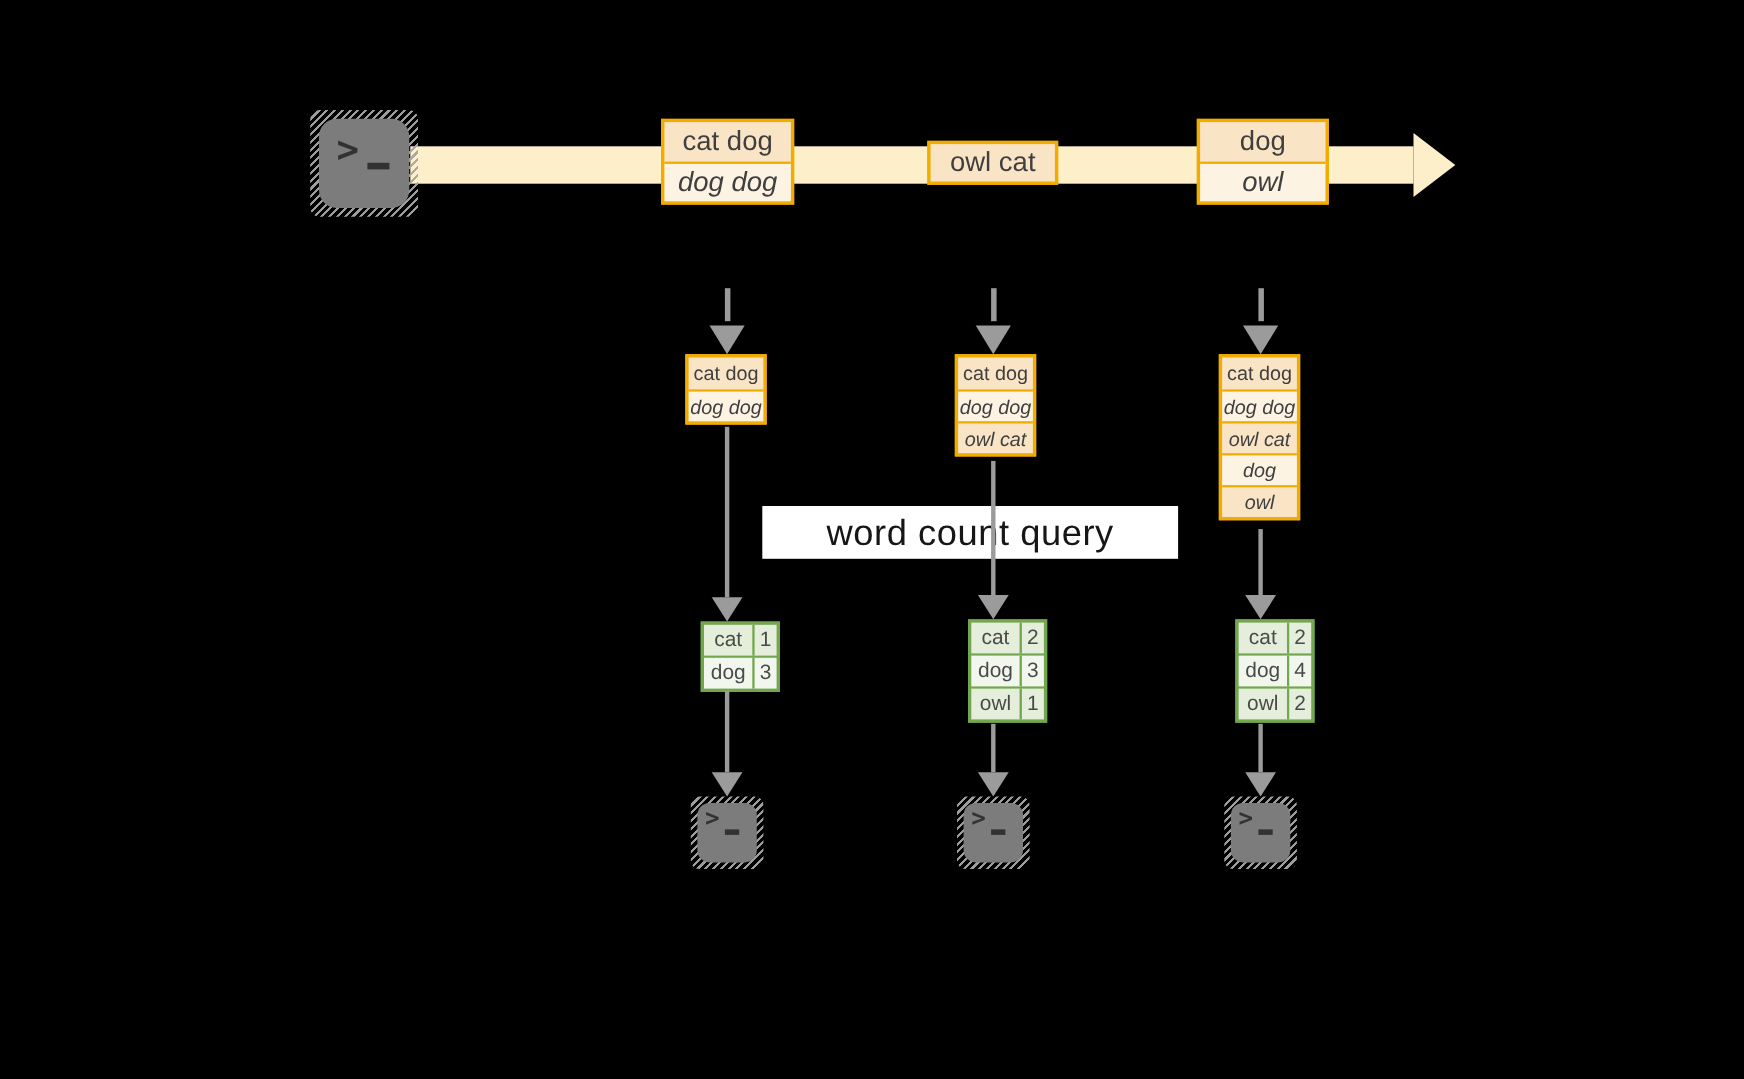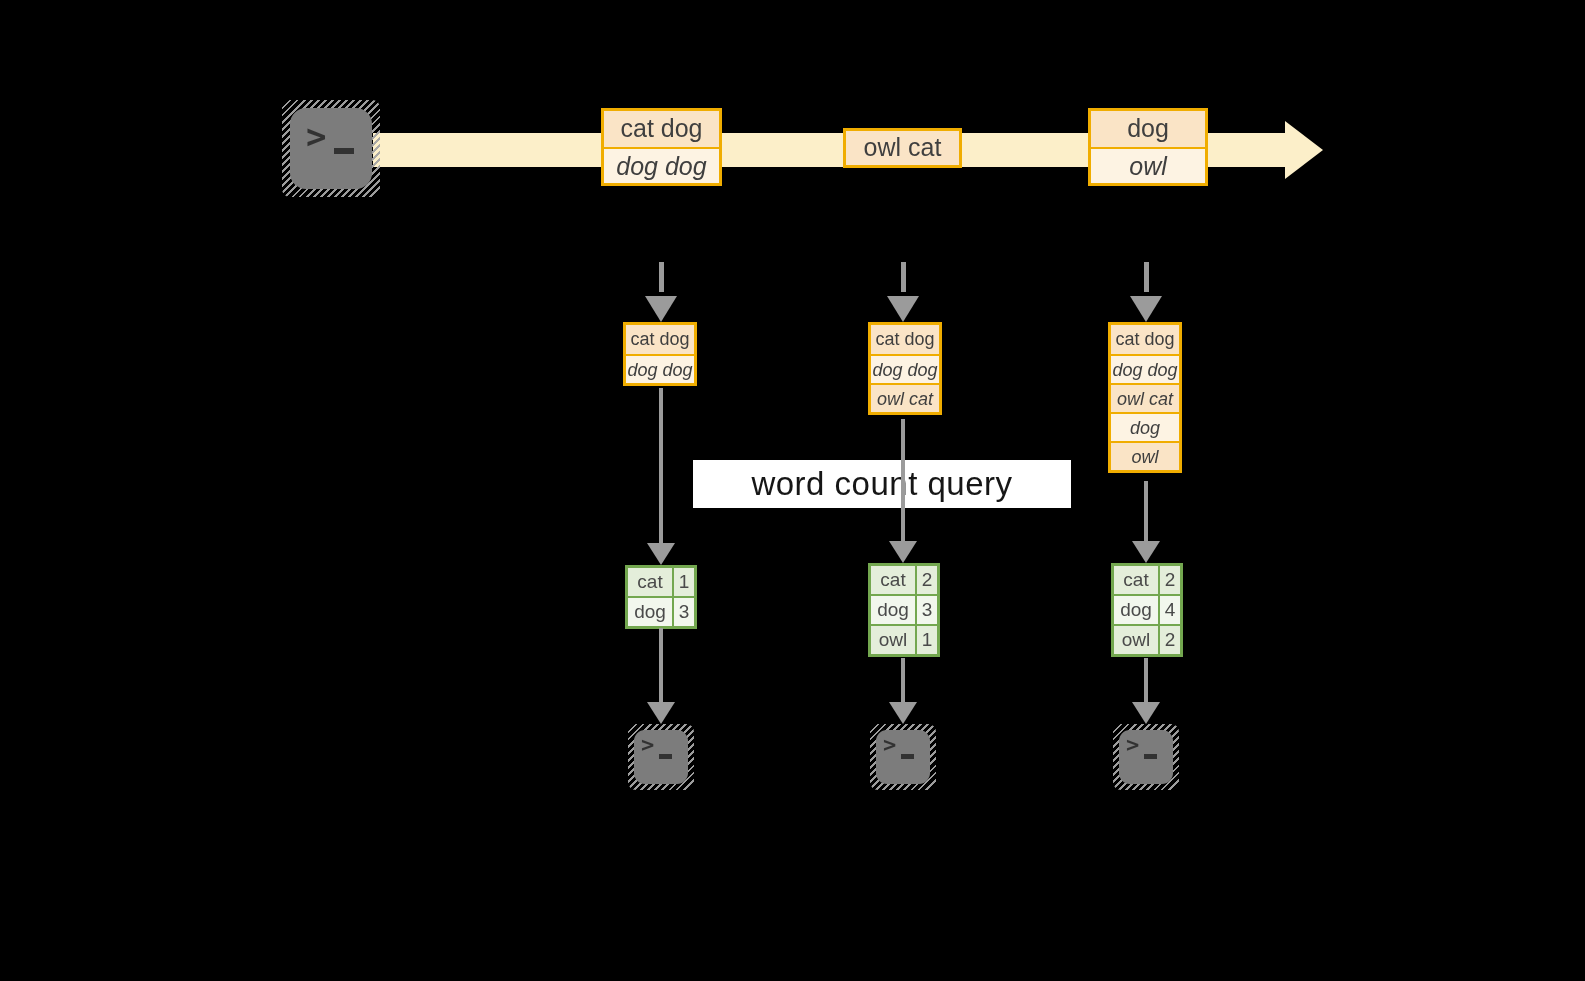--- a/index.html
+++ b/index.html
@@ -71,21 +71,21 @@
   
   .banner{
     position:absolute;left:693px;top:460px;width:378px;height:48px;z-index:2;
     background:var(--banner-bg,#ffffff);display:flex;align-items:center;justify-content:center;
     color:var(--banner-text,#161616);font-size:33px;letter-spacing:.5px;text-align:center;
   }
 
   
   .gtable{
     position:absolute;box-sizing:border-box;z-index:3;
-    border:3px solid var(--green-border,#73a74f);background:var(--green-border,#73a74f);
+    border:3px solid var(--green-border,#73a74f);background:var(--green-border,#73a74f);margin-left:12px;
   }
   .grow{display:flex;height:28px;}
   .grow + .grow{border-top:2px solid var(--green-border,#73a74f);}
   .gname,.gval{
     box-sizing:border-box;text-align:center;line-height:27px;font-size:19px;
     color:var(--table-text,#4a4a4a);overflow:hidden;white-space:nowrap;
   }
   .gname{width:44px;}
   .gval{width:22px;border-left:2px solid var(--green-border,#73a74f);}
   .gfill-a{background:var(--green-fill,#e4eeda);}

